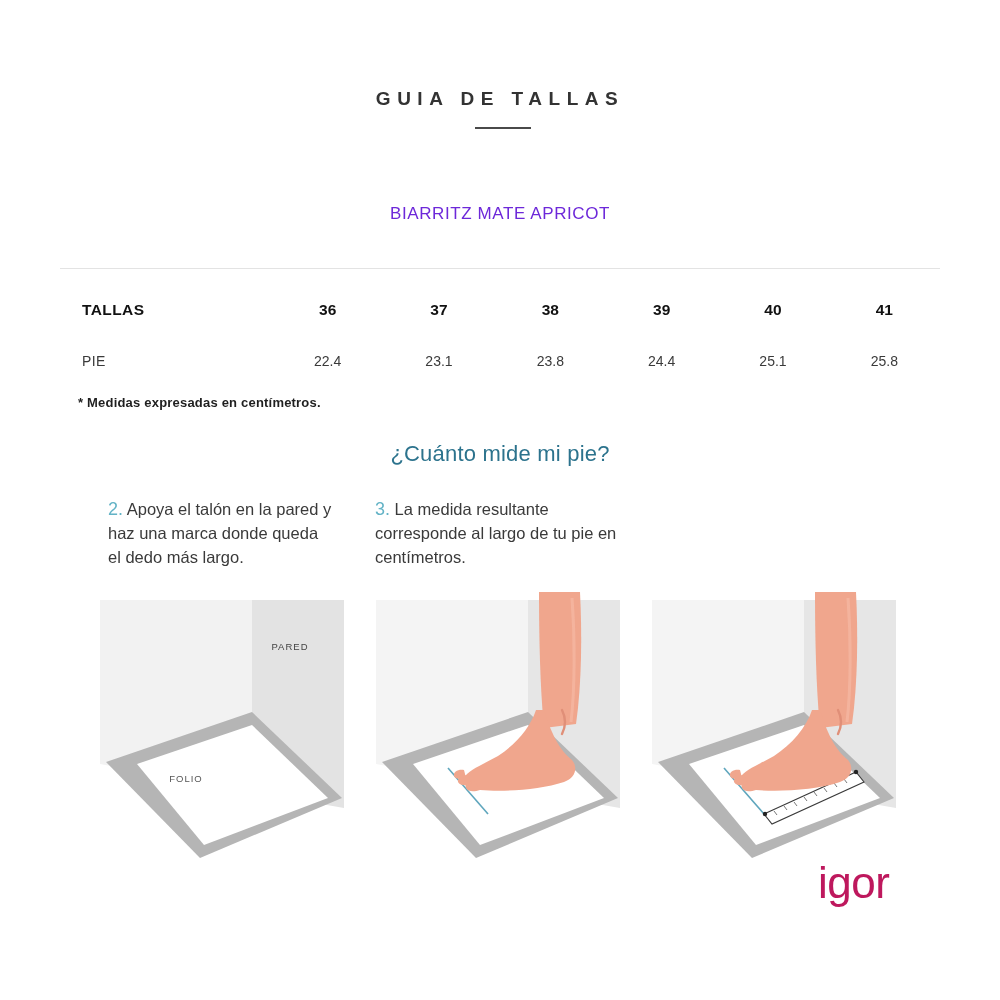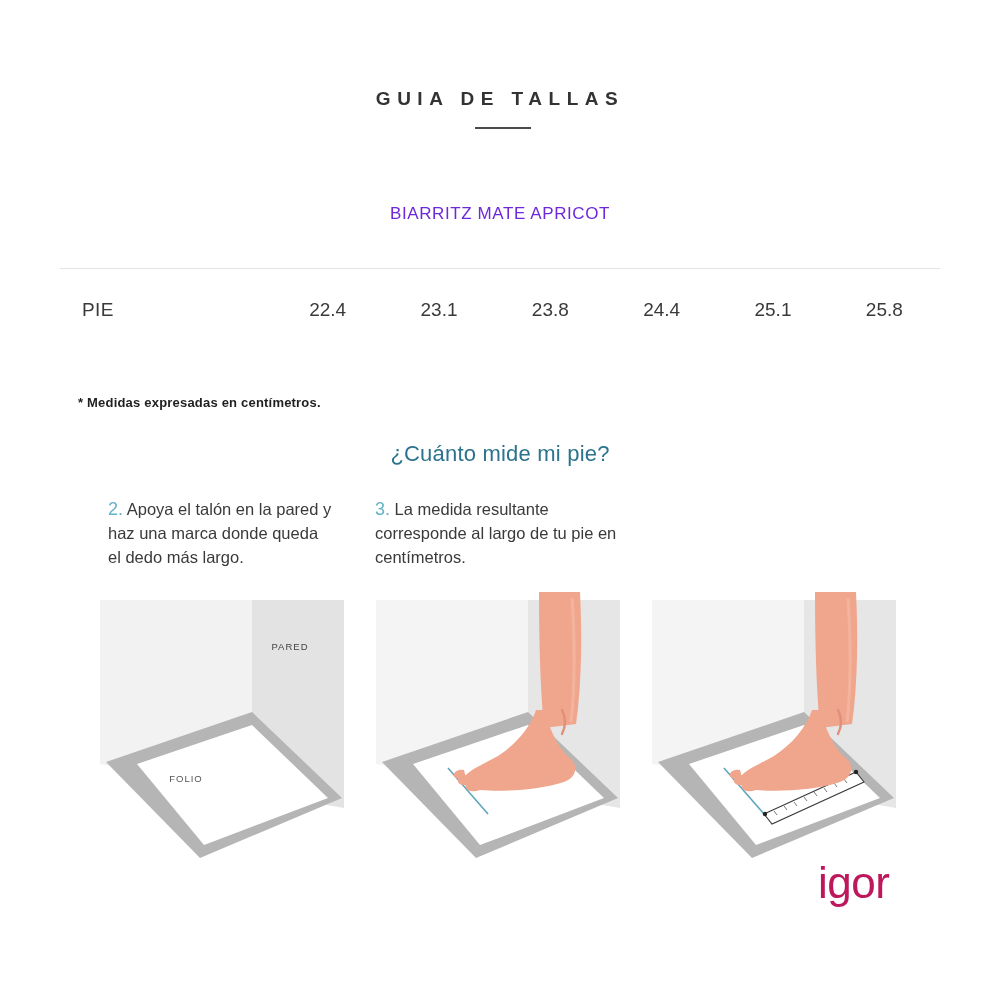--- a/index.html
+++ b/index.html
@@ -89,21 +89,21 @@
     width: 190px;
   }
   .size-table tr.head td {
     font-weight: 700;
     color: #111111;
     font-size: 15.5px;
   }
   .size-table tr.body td {
     font-weight: 400;
     color: #3a3a3a;
-    font-size: 19px;
+    font-size: 14px;
   }
   .footnote {
     position: absolute;
     top: 395px;
     left: 78px;
     font-size: 13px;
     font-weight: 700;
     color: #1f1f1f;
     letter-spacing: 0.2px;
   }
@@ -181,20 +181,29 @@
 
 <div class="page">
 
   <div class="guide-title">GUIA DE TALLAS</div>
   <div class="title-rule"></div>
   <div class="product-name">BIARRITZ MATE APRICOT</div>
 
   <div class="table-rule"></div>
   <table class="size-table">
     <tbody>
+        <tr class="head">
+      <td class="rowlabel">TALLAS</td>
+      <td>36</td>
+      <td>37</td>
+      <td>38</td>
+      <td>39</td>
+      <td>40</td>
+      <td>41</td>
+    </tr>
     <tr class="body">
       <td class="rowlabel">PIE</td>
       <td>22.4</td>
       <td>23.1</td>
       <td>23.8</td>
       <td>24.4</td>
       <td>25.1</td>
       <td>25.8</td>
     </tr>
   </tbody>

